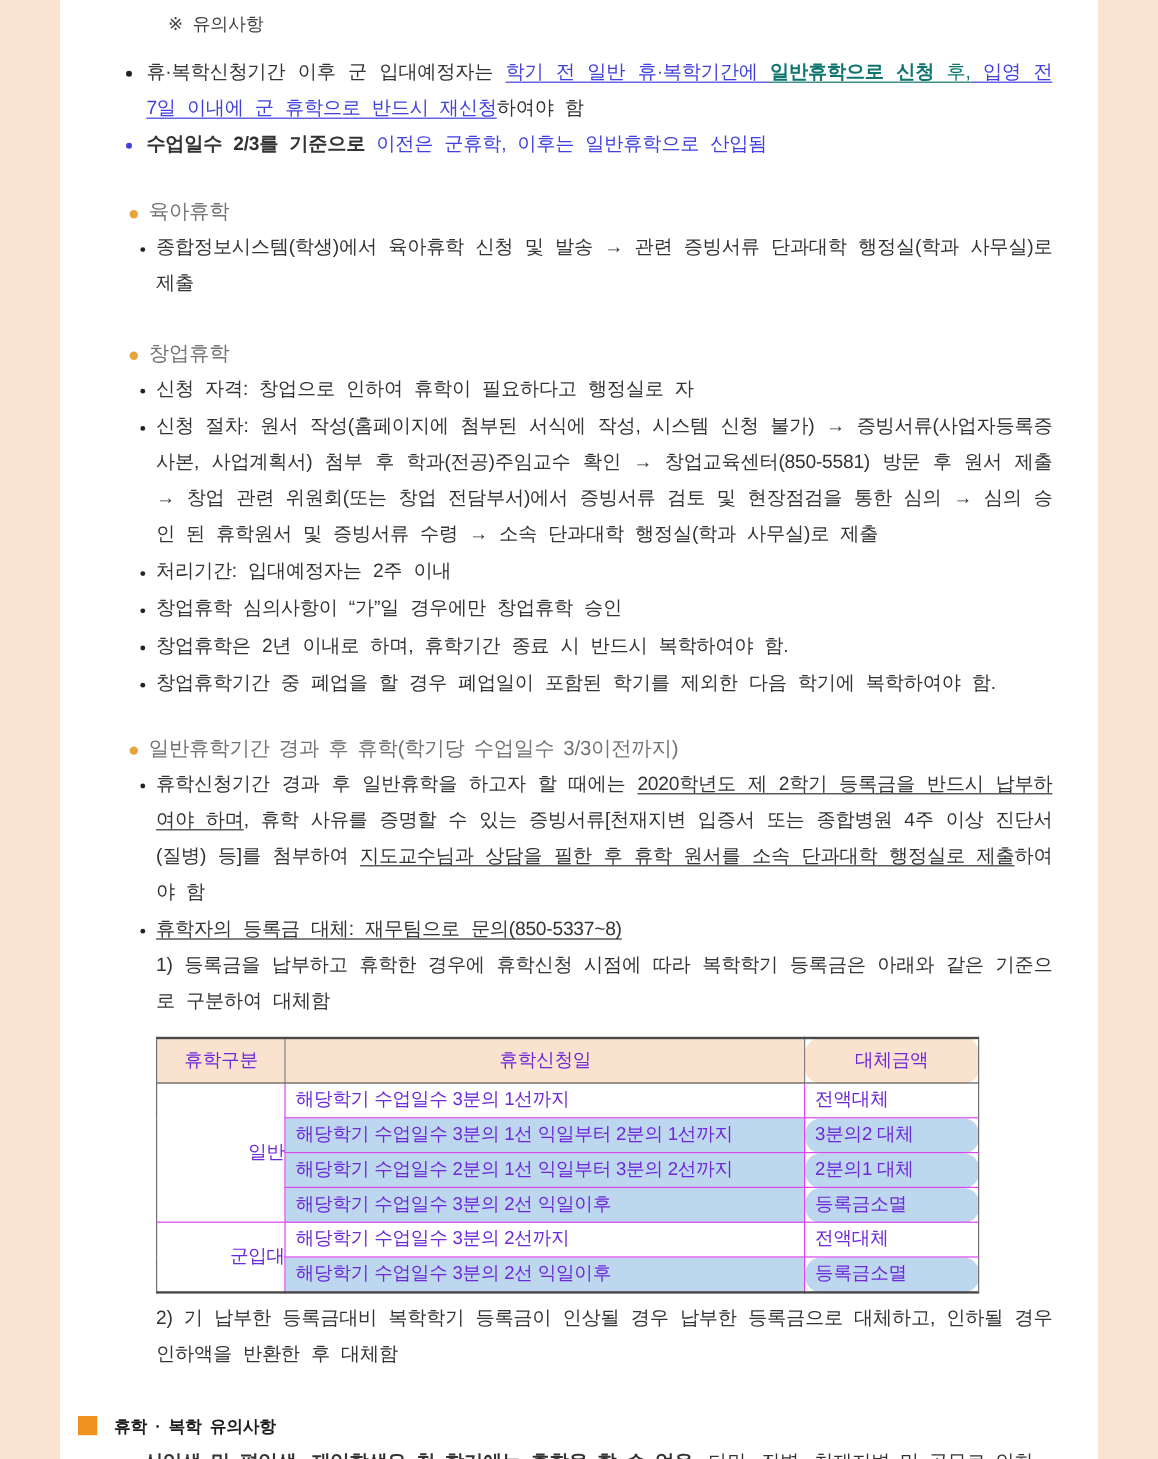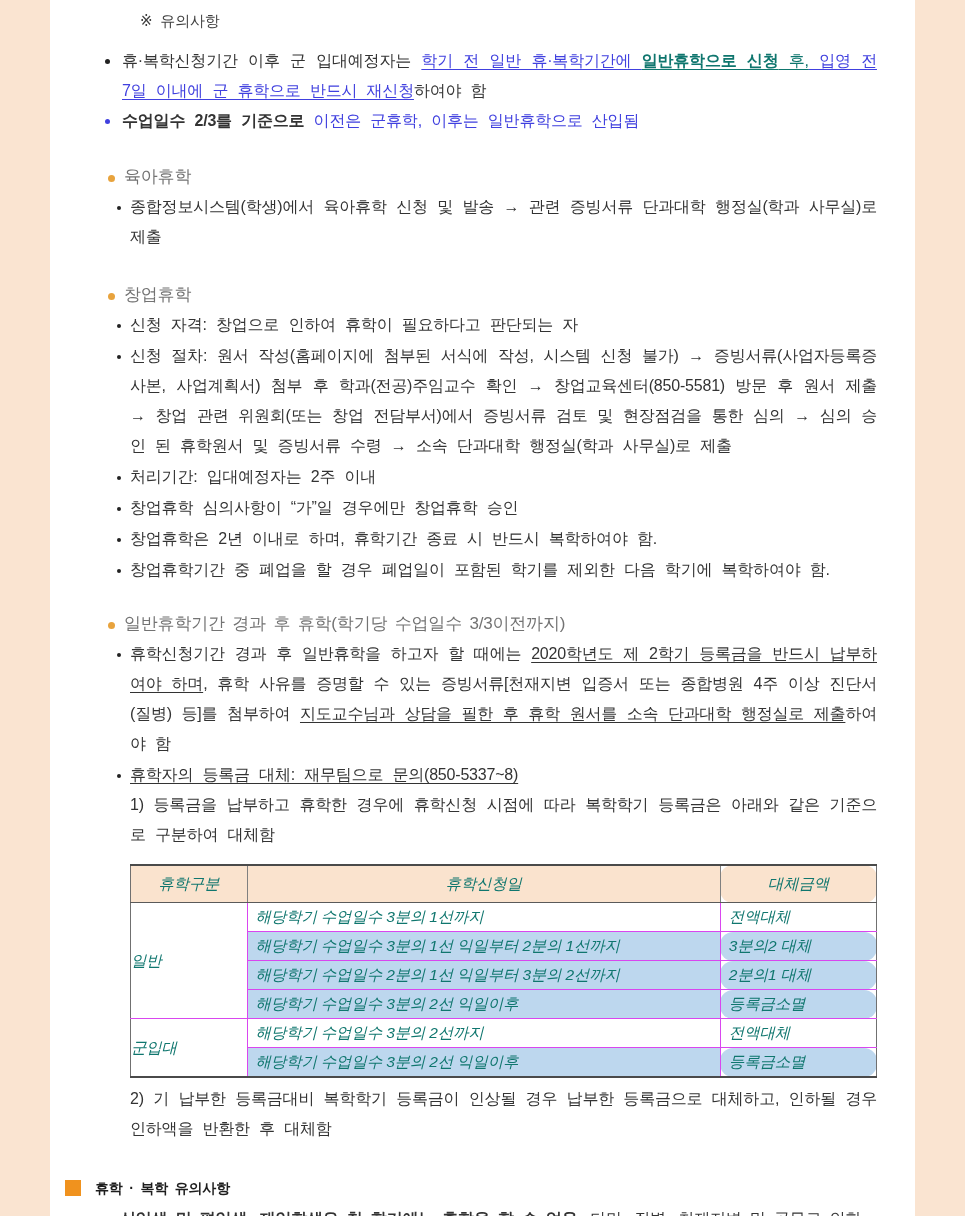--- a/index.html
+++ b/index.html
@@ -45,44 +45,43 @@
   .sub-item{position:relative;padding-left:30px;}
   .sub-item + .sub-item{margin-top:1px;}
   .sub-item .dot{top:14px;left:17px;width:4px;height:4px;}
   .note-line{margin-left:30px;}
   .b{font-weight:bold;}
   .red{color:#0f766e;}
   .blue{color:#4040df;}
   .ul{text-decoration:underline;text-underline-offset:3px;}
   .reg-table{
     margin:14px 0 0 30px;
-    width:747px;
+    width:686px;
     border-collapse:collapse;
     font-size:15.5px;
     line-height:20px;
-    color:#0f766e;
+    color:#6d28d9;
     border-top:2px solid #4a4a4a;
     border-bottom:2px solid #4a4a4a;
-    font-style:italic;
   }
   .reg-table th{
     background:#fae3ce;
     font-weight:normal;
     height:34px;
     border:1px solid #808080;
     border-top:none;
     border-bottom:1.5px solid #5a5a5a;
     text-align:center;
   }
   .reg-table td{
     height:28px;
     border:1px solid #d946ef;
     padding:0 8px;
   }
-  .reg-table td.cat{text-align:left;padding:0;}
+  .reg-table td.cat{text-align:right;padding:0;}
   .reg-table tr.hl td{background:#bdd7ee;}
   .reg-table tr.group-sep td{border-top:1.6px solid #555;}
   .reg-table th:first-child,.reg-table td:first-child{border-left:1px solid #707070;}
   .reg-table th:last-child,.reg-table td:last-child{border-right:1px solid #707070;border-radius:13px;}
   .footer-heading{
     margin-top:28px;margin-left:-35px;
     display:flex;align-items:center;
     font-size:14px;font-weight:bold;color:#1d1d1d;line-height:32px;
     word-spacing:3px;
   }
@@ -118,21 +117,21 @@
       <span class="dot"></span>
       <span>종합정보시스템(학생)에서 육아휴학 신청 및 발송 → 관련 증빙서류 단과대학 행정실(학과 사무실)로 제출</span>
     </div>
 
     <div class="section-title sec-gap2">
       <span class="dot orange-dot"></span>
       <span>창업휴학</span>
     </div>
     <div class="sub-item p">
       <span class="dot"></span>
-      <span>신청 자격: 창업으로 인하여 휴학이 필요하다고 판단되는 자</span>
+      <span>신청 자격: 창업으로 인하여 휴학이 필요하다고 행정실로 자</span>
     </div>
     <div class="sub-item p">
       <span class="dot"></span>
       <span>신청 절차: 원서 작성(홈페이지에 첨부된 서식에 작성, 시스템 신청 불가) → 증빙서류(사업자등록증 사본, 사업계획서) 첨부 후 학과(전공)주임교수 확인 → 창업교육센터(850-5581) 방문 후 원서 제출 → 창업 관련 위원회(또는 창업 전담부서)에서 증빙서류 검토 및 현장점검을 통한 심의 → 심의 승인 된 휴학원서 및 증빙서류 수령 → 소속 단과대학 행정실(학과 사무실)로 제출</span>
     </div>
     <div class="sub-item p">
       <span class="dot"></span>
       <span>처리기간: 입대예정자는 2주 이내</span>
     </div>
     <div class="sub-item p">

